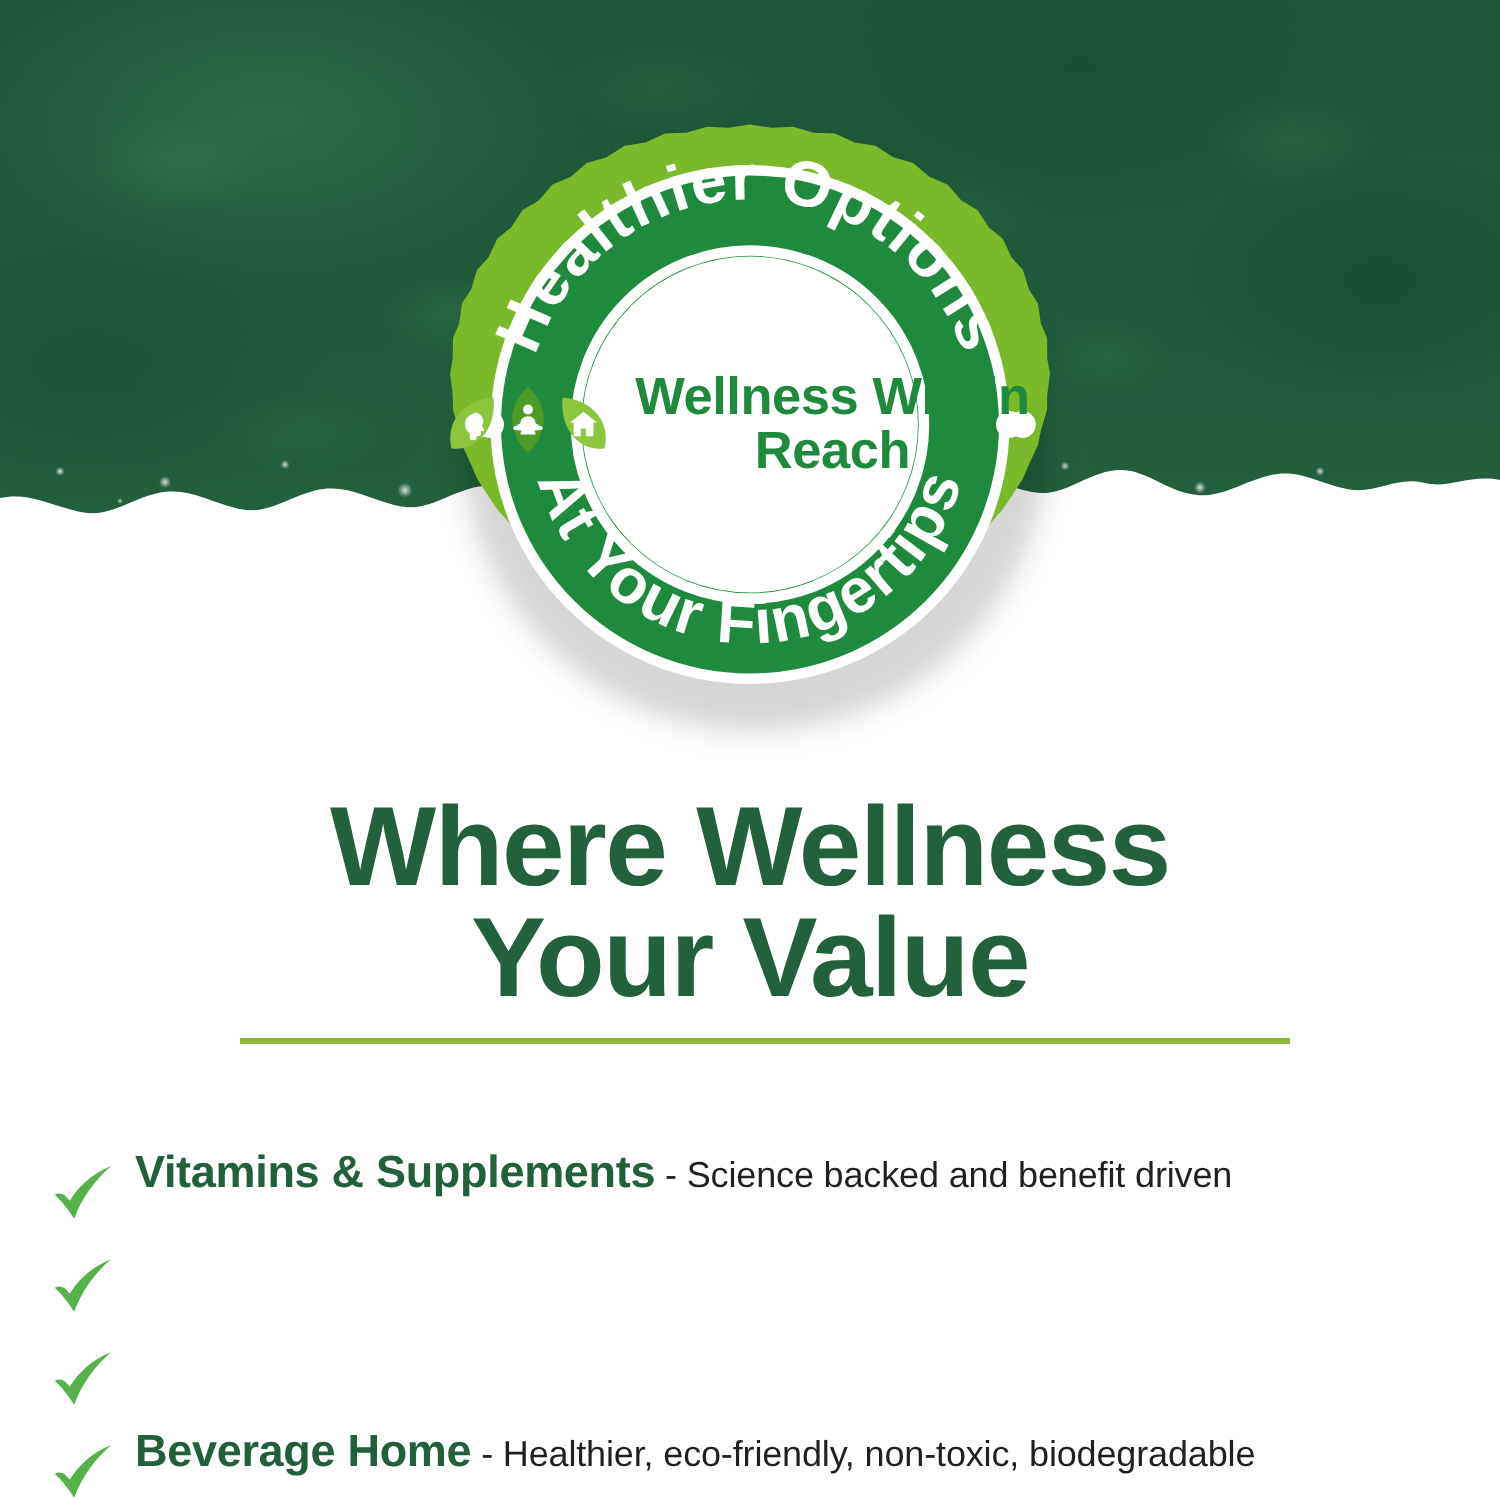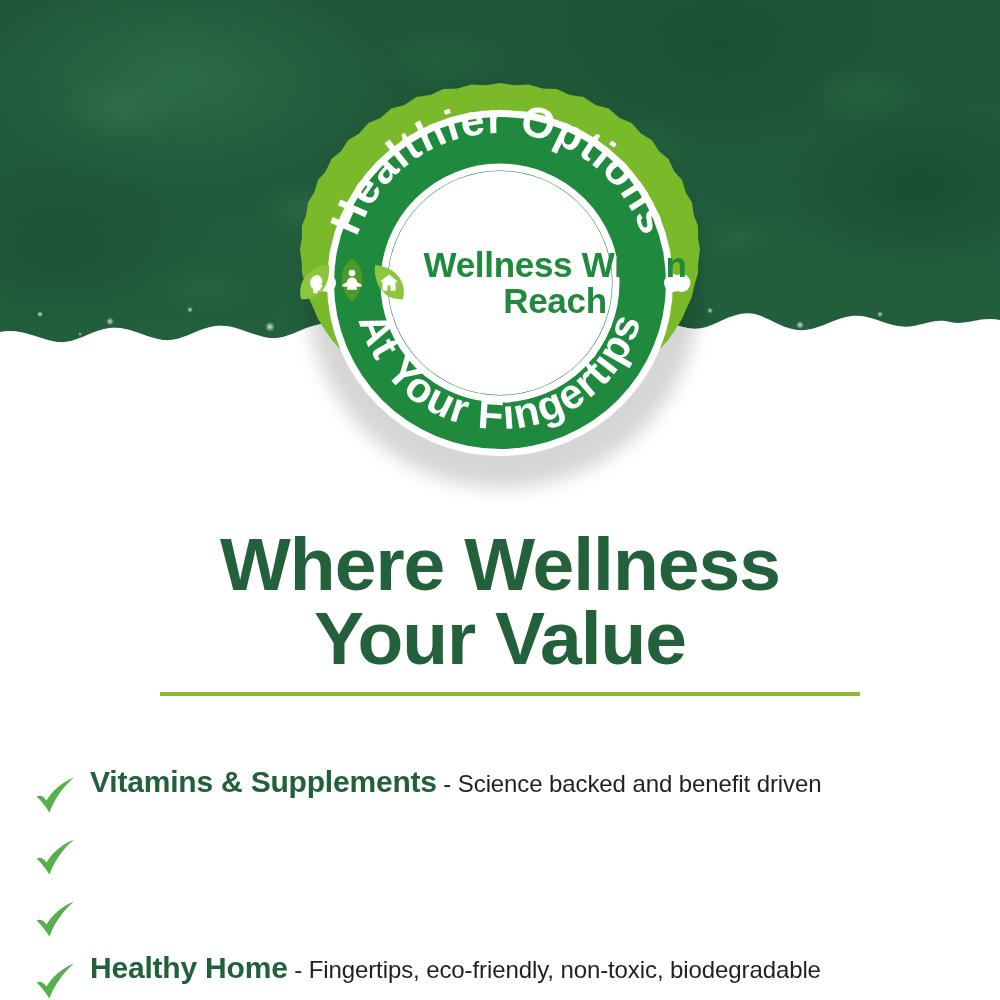--- a/index.html
+++ b/index.html
@@ -359,18 +359,18 @@
     </div>
 
     <div class="bullet-row">
       <span class="check-cell">
         <svg width="44" height="40" viewBox="0 0 44 40">
           <path d="M2.5 20.5 C 6 18.5, 9.5 20, 12.5 24.5 C 17.5 16, 27 6.5, 40 1.5
                    C 29.5 10.5, 20.5 22.5, 15.5 36.5 C 11.5 30.5, 7 24.5, 2.5 20.5 Z" fill="#56b14b"></path>
         </svg>
       </span>
       <span class="bullet-text">
-        <span class="b-title">Healthy Home</span><span class="b-desc"> - Fingertips, eco-friendly, non-toxic, biodegradable</span>
+        <span class="b-title">Beverage Home</span><span class="b-desc"> - Healthier, eco-friendly, non-toxic, biodegradable</span>
       </span>
     </div>
 
   </div>
 </div>
 
 </body></html>

